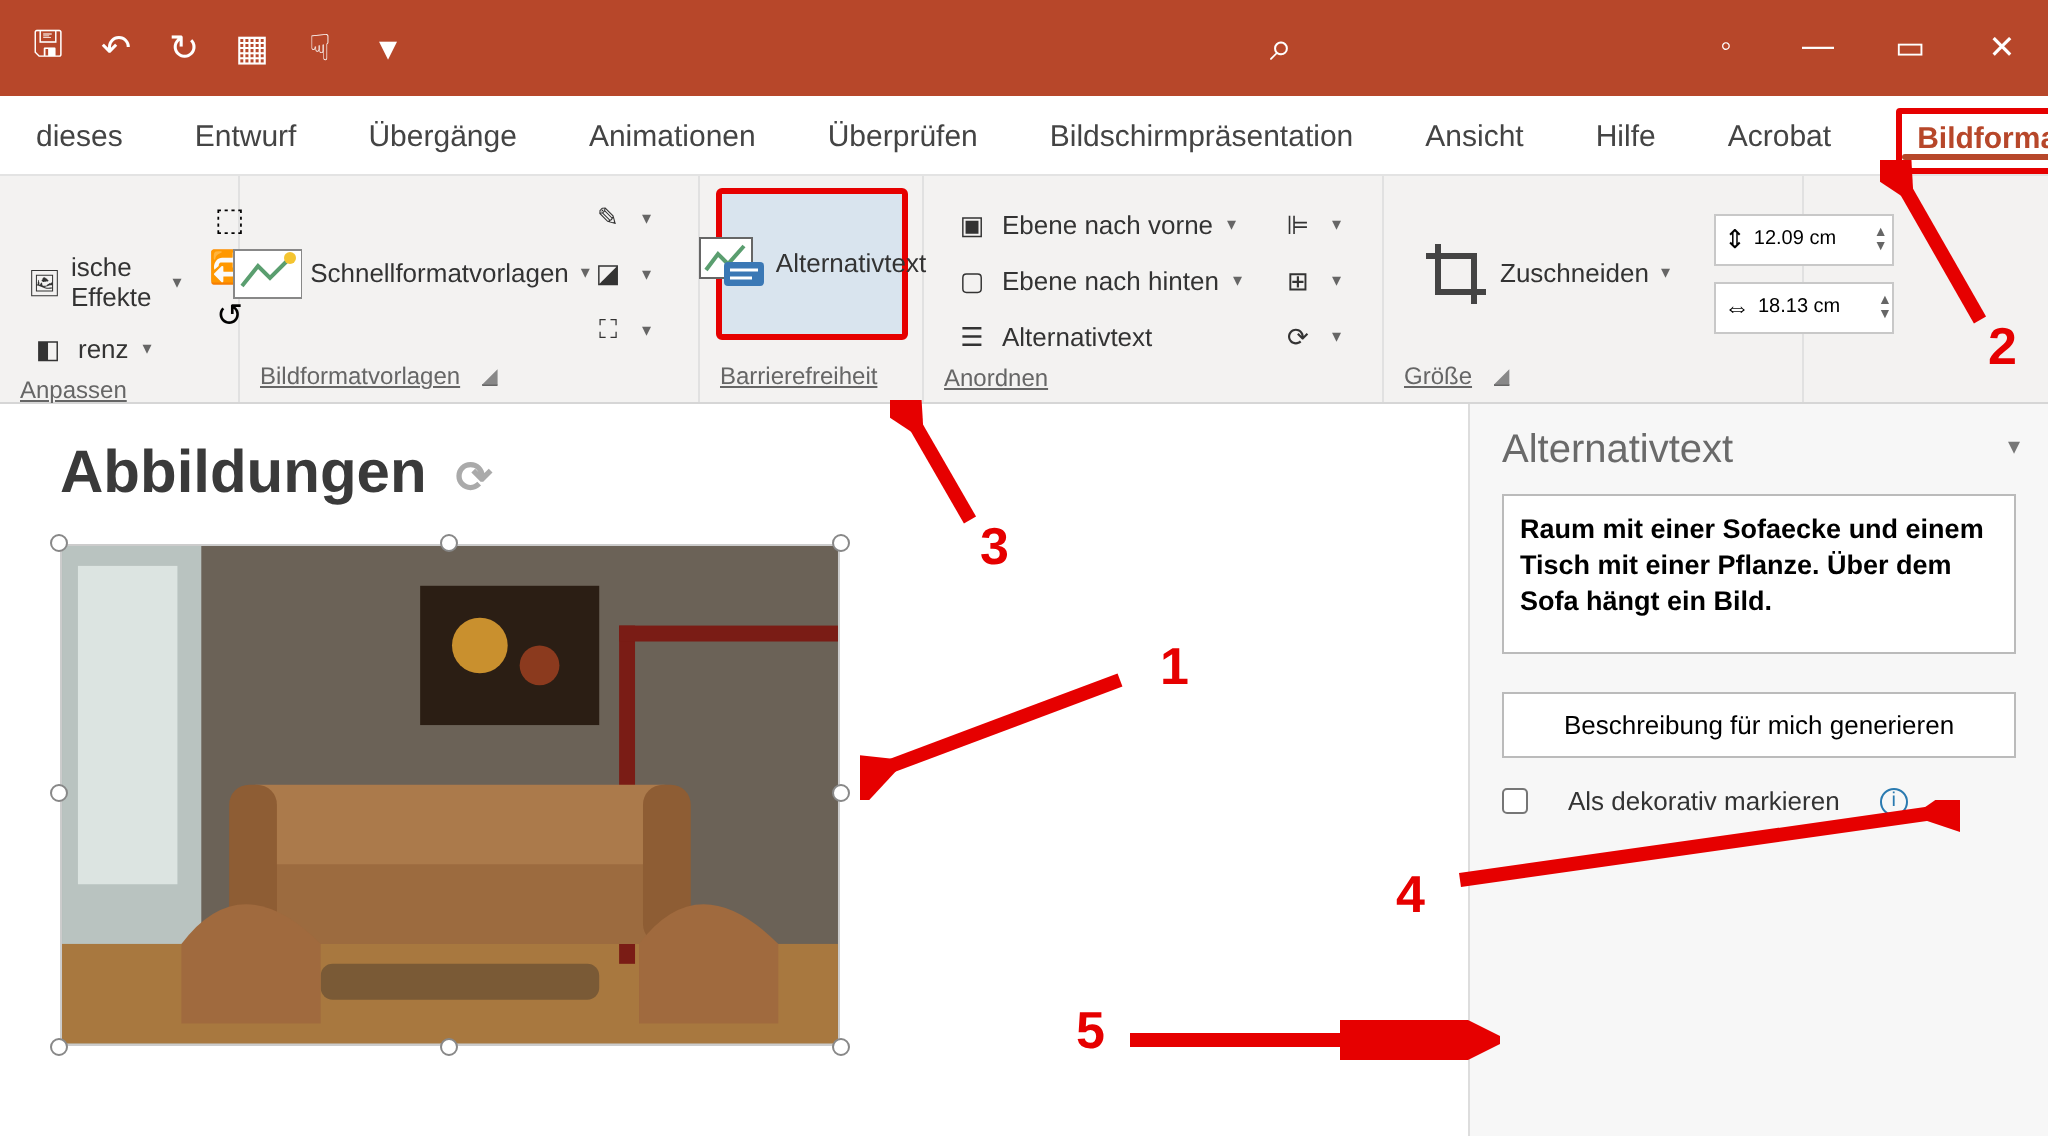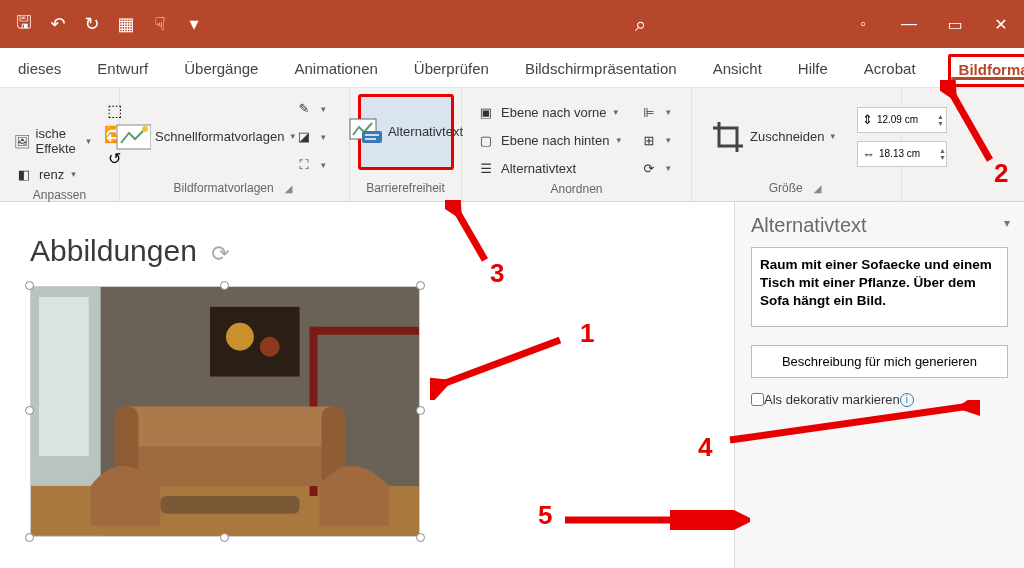--- a/index.html
+++ b/index.html
@@ -19,56 +19,56 @@
   .tabstrip { height: 40px; background: #fff; display: flex; align-items: flex-end; padding: 0 14px; gap: 28px; border-bottom: 1px solid #e3e3e3; }
   .tab { font-size: 15px; color: #444; padding: 8px 4px 10px; cursor: pointer; position: relative; }
   .tab.active { color: #b7472a; font-weight: 600; }
   .tab.active::after { content:""; position:absolute; left:0; right:0; bottom:4px; height:3px; background:#b7472a; border-radius:2px;}
   .tab.highlight { border: 3px solid #e60000; border-radius:2px; padding: 4px 8px 6px; }
 
   
   .ribbon { height: 114px; background: #f3f2f1; display: flex; border-bottom: 1px solid #d6d6d6; }
   .group { border-right: 1px solid #e1e1e1; padding: 6px 10px 2px; display:flex; flex-direction:column; justify-content:space-between;}
   .group-body { display:flex; align-items:flex-start; gap:10px; flex:1;}
-  .group-label { font-size: 12px; color: #666; text-align:center; padding: 2px 0 4px; display:flex; justify-content:center; align-items:center; gap:8px;}
+  .group-label { font-size: 12px; color: #666; text-align:center; padding: 2px 0 4px; display:flex; justify-content:flex-start; align-items:center; gap:8px;text-decoration:underline;}
   .dlg-launcher { font-size: 10px; color:#888; cursor:pointer; border:1px solid transparent; padding:0 2px;}
   .rbtn { display:flex; align-items:center; justify-content:center; gap:4px; padding:4px 8px; cursor:pointer; border-radius:3px; font-size:13px; color:#333; text-align:center; line-height:1.2;}
   .rbtn.highlight { border: 3px solid #e60000; background: #d9e4ee; }
   .mini-col { display:flex; flex-direction:column; gap:4px; }
   .mini { display:flex; align-items:center; gap:5px; font-size:13px; color:#333; cursor:pointer; padding:2px 4px;}
   .ico { width:20px; height:20px; display:inline-flex; align-items:center; justify-content:center; }
   .big-ico { width:36px; height:36px; display:flex; align-items:center; justify-content:center;}
   .chev { font-size: 9px; color:#666; margin-left:2px;}
 
   
   .size-field { display:flex; align-items:center; gap:4px; background:#fff; border:1px solid #c8c8c8; padding:2px 4px; font-size:13px; width:90px;}
   .size-field input { border:none; width:56px; font-size:10px; outline:none;}
   .spinners { display:flex; flex-direction:column; font-size:7px; color:#666; line-height:7px; cursor:pointer;}
 
   
   .workspace { display:flex; height: calc(568px - 48px - 40px - 114px); }
-  .slide-area { flex:1; background:#fff; padding: 32px 30px; position:relative; }
+  .slide-area { flex:1; background:#fff; padding: 18px 30px; position:relative;font-weight:bold; }
   .slide-title { font-size: 30px; font-family: "Calibri Light","Segoe UI Light",sans-serif; color:#3a3a3a; }
   .rot-handle { display:inline-block; margin-left:10px; color:#aaa; font-size:22px;}
   .img-wrap { position:relative; margin-top: 18px; width: 390px; }
   .img-wrap .handle { position:absolute; width:9px; height:9px; background:#fff; border:1px solid #888; border-radius:50%;}
   .h-tl{top:-5px;left:-5px;} .h-tr{top:-5px;right:-5px;} .h-bl{bottom:-5px;left:-5px;} .h-br{bottom:-5px;right:-5px;}
   .h-t{top:-5px;left:50%;margin-left:-5px;} .h-b{bottom:-5px;left:50%;margin-left:-5px;}
   .h-l{left:-5px;top:50%;margin-top:-5px;} .h-r{right:-5px;top:50%;margin-top:-5px;}
   .room-svg{display:block;width:100%;border:1px solid #ccc;}
 
   
   .pane { width: 290px; border-left:1px solid #ddd; background:#f7f7f7; padding: 12px 16px; position:relative;}
   .pane-title { font-size: 20px; color:#6a6a6a; font-weight:400; margin-bottom:10px;}
   .pane-close { position:absolute; top:14px; right:14px; color:#777; cursor:pointer; font-size:12px;}
   .pane-desc { font-size: 13px; color:#555; line-height:1.4;}
   .pane-hint { font-size: 13px; color:#555; font-style:italic; margin: 6px 0 12px;}
   .alt-textarea { width:100%; min-height:80px; border:1px solid #bbb; background:#fff; padding:8px; font-size:13.5px; font-weight:600; line-height:1.35; resize:none; font-family: inherit; margin-bottom:14px;}
   .gen-btn { width:100%; padding:8px; font-size:13px; background:#fff; border:1px solid #bbb; cursor:pointer; margin-bottom:14px;}
-  .deco-row { display:flex; align-items:center; gap:0; font-size:13px; color:#333;}
+  .deco-row { display:flex; align-items:center; gap:20px; font-size:13px; color:#333;}
   .info-ico { width:14px; height:14px; border:1px solid #2a7ab0; border-radius:50%; display:inline-flex; align-items:center; justify-content:center; font-size:10px; color:#2a7ab0;}
 
   
   .ann-num { position:absolute; font-size: 26px; font-weight:700; color:#e60000; font-family: Arial,sans-serif; pointer-events:none;}
   .arrow { position:absolute; pointer-events:none; }
 </style>
 </head>
 <body>
 
 <div class="titlebar">

